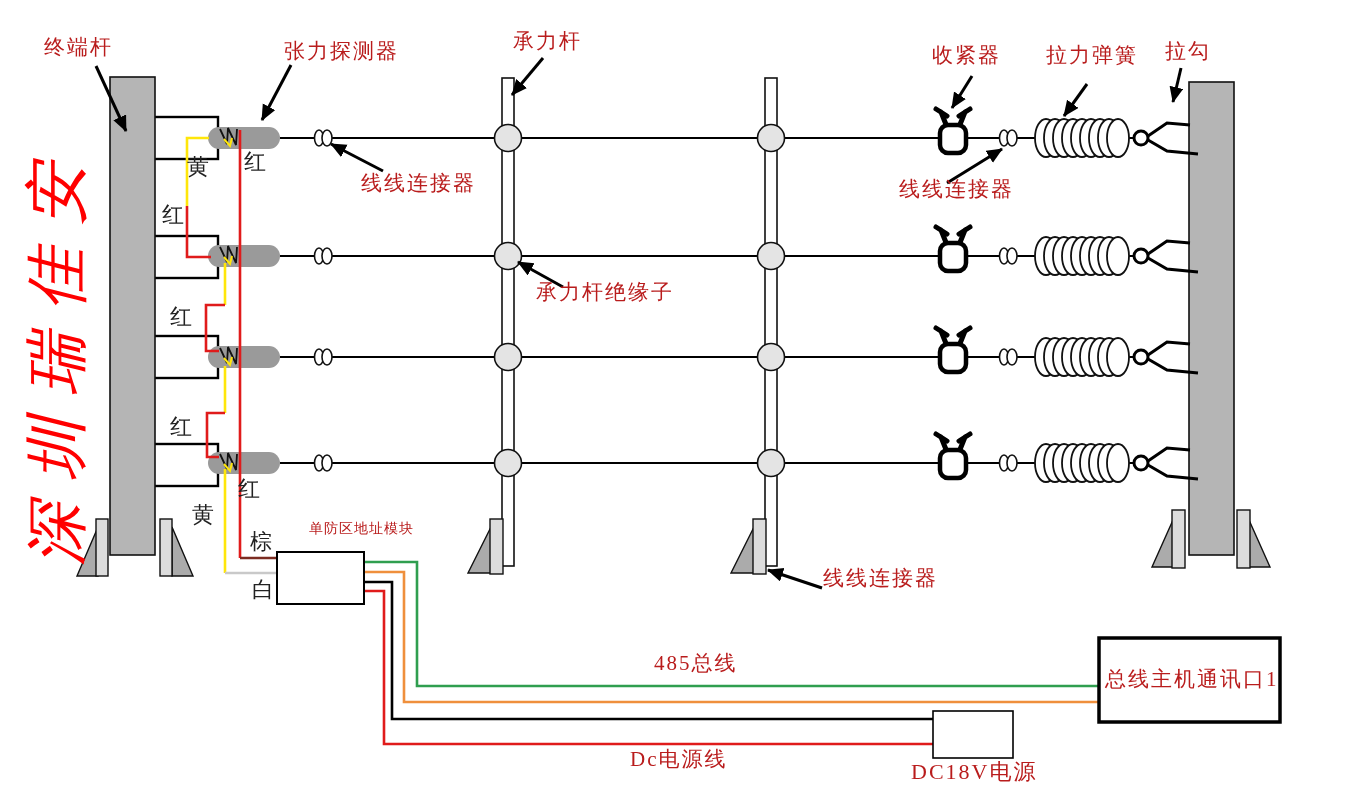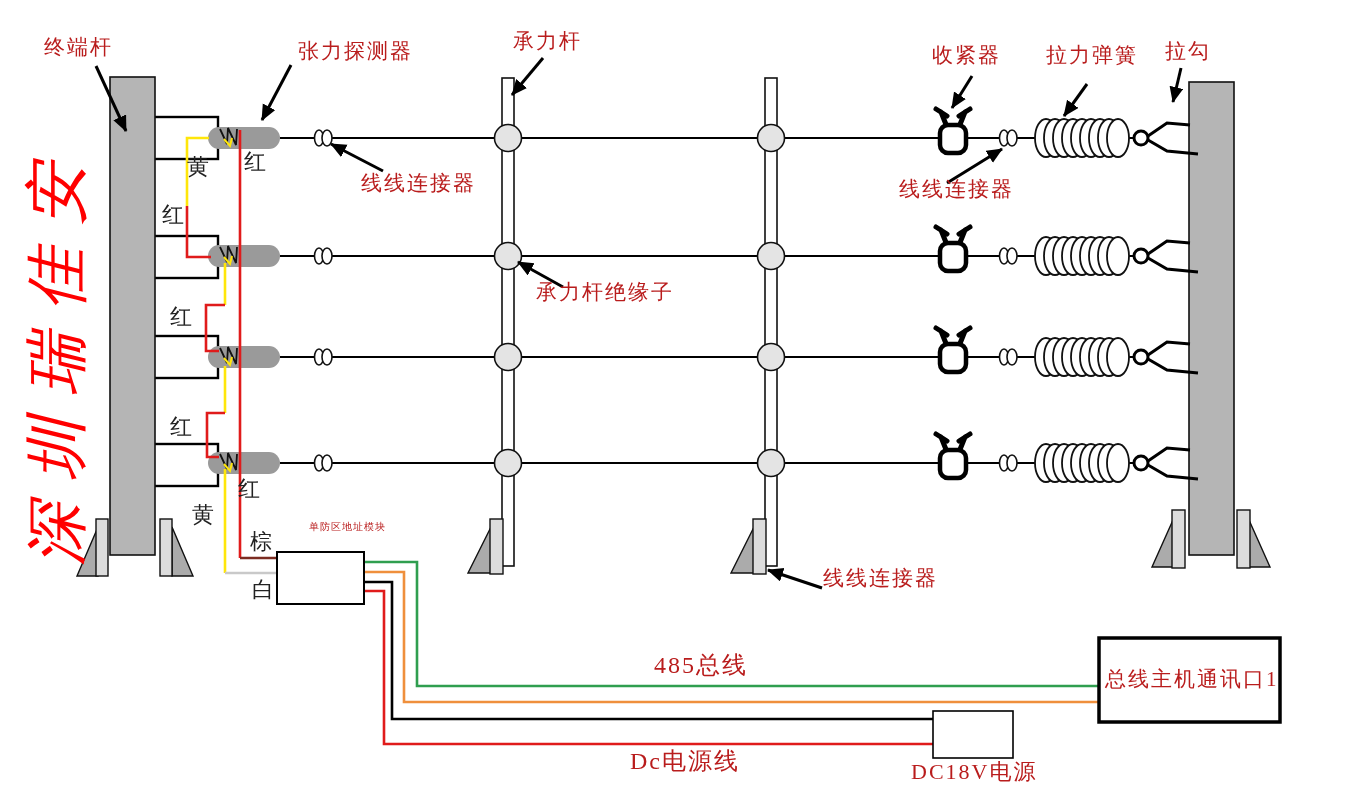--- a/index.html
+++ b/index.html
@@ -1,21 +1,21 @@
 <!DOCTYPE html>
 <html><head>
 <meta charset="utf-8">
 <style>
   html,body{margin:0;padding:0;background:#fff;}
   .stage{position:relative;width:1351px;height:793px;background:#ffffff;overflow:hidden;
          font-family:"Liberation Serif", serif;}
   .stage svg{position:absolute;left:0;top:0;}
   .lbl{position:absolute;font-size:21px;color:#b91c1c;letter-spacing:2px;white-space:nowrap;line-height:1.1;}
-  .lbl.small{font-size:10px;letter-spacing:1px;}
-  .lbl.big{font-size:24px;letter-spacing:2px;}
+  .lbl.small{font-size:14px;letter-spacing:1px;}
+  .lbl.big{font-size:21px;letter-spacing:2px;}
   .wire-lbl{position:absolute;font-size:22px;color:#222;white-space:nowrap;line-height:1.1;}
   .brand{position:absolute;left:-193px;top:308px;width:500px;height:80px;line-height:80px;
          text-align:center;font-size:63px;letter-spacing:22px;color:#ff0000;
          transform:rotate(-90deg) skewX(-14deg);font-family:"Liberation Serif", serif;}
 </style>
 </head>
 <body>
 
 <div class="stage">
 
@@ -187,21 +187,21 @@
     <line x1="972" y1="76" x2="952" y2="108" marker-end="url(#ah)"></line>
     <line x1="1087" y1="84" x2="1064" y2="116" marker-end="url(#ah)"></line>
     <line x1="1181" y1="68" x2="1173" y2="102" marker-end="url(#ah)"></line>
     <line x1="947" y1="183" x2="1002" y2="149" marker-end="url(#ah)"></line>
   </g>
 </svg>
 
 <div class="brand">深圳瑞佳安</div>
 
 <div class="lbl" style="left:44px;top:36px">终端杆</div>
-<div class="lbl" style="left:298px;top:40px">张力探测器</div>
+<div class="lbl" style="left:284px;top:40px">张力探测器</div>
 <div class="lbl" style="left:513px;top:30px">承力杆</div>
 <div class="lbl" style="left:361px;top:172px">线线连接器</div>
 <div class="lbl" style="left:899px;top:178px">线线连接器</div>
 <div class="lbl" style="left:932px;top:44px">收紧器</div>
 <div class="lbl" style="left:1046px;top:44px">拉力弹簧</div>
 <div class="lbl" style="left:1165px;top:40px">拉勾</div>
 <div class="lbl" style="left:536px;top:281px">承力杆绝缘子</div>
 <div class="lbl" style="left:823px;top:567px">线线连接器</div>
 <div class="lbl small" style="left:309px;top:521px">单防区地址模块</div>
 <div class="lbl big" style="left:654px;top:652px">485总线</div>

